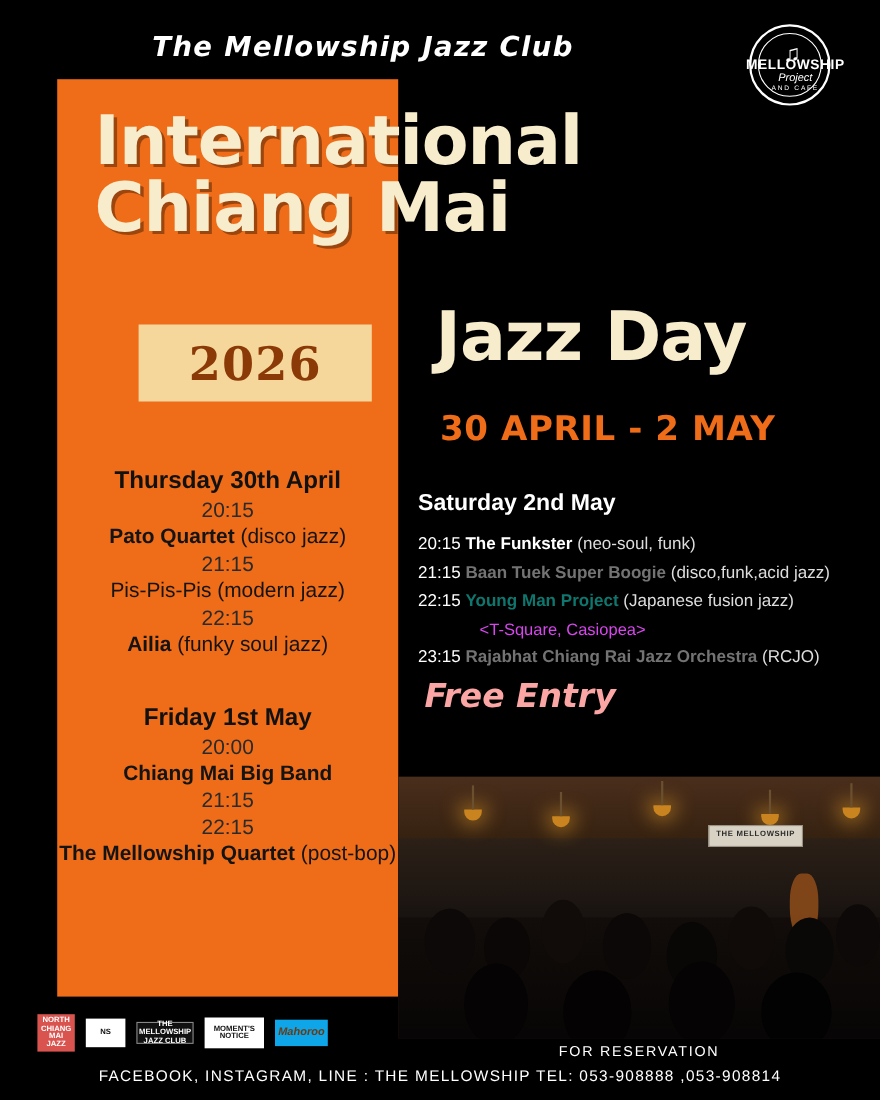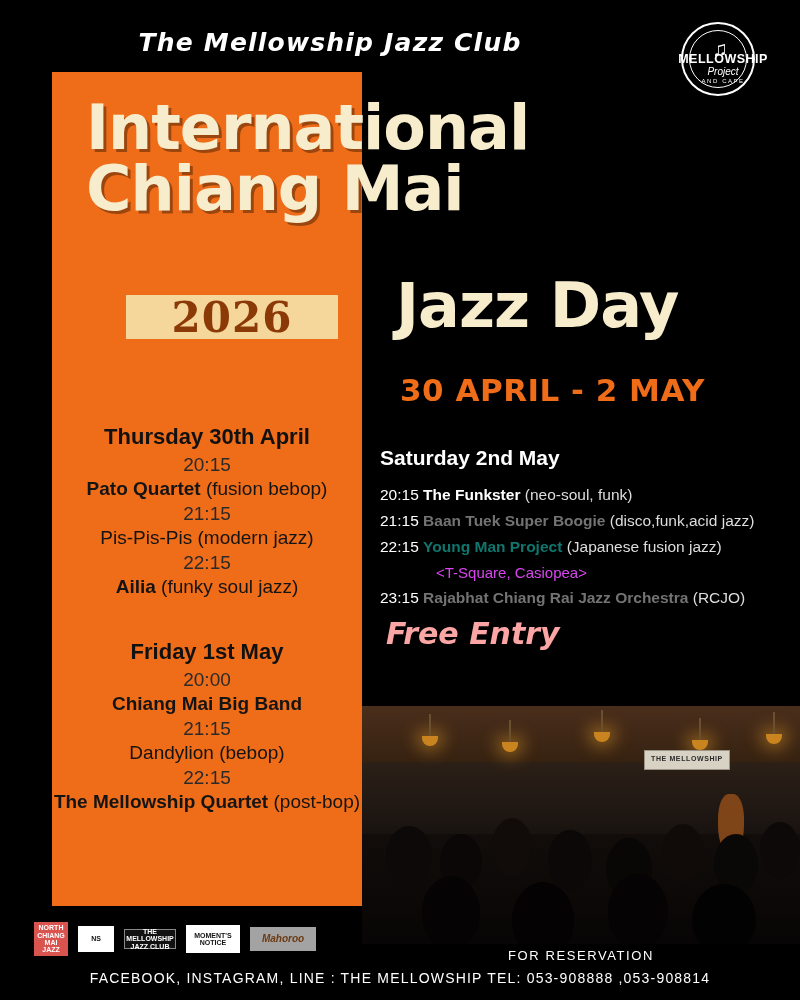--- a/index.html
+++ b/index.html
@@ -129,21 +129,21 @@
   .title-line.l3 {
     margin-top: 56px;
     margin-left: 310px;
   }
 
   .year-box {
     position: absolute;
     left: 126px;
     top: 295px;
     width: 212px;
-    height: 44px;
+    height: 70px;
     background: #f5d79b;
     display: flex;
     align-items: center;
     justify-content: center;
   }
   .year-text {
     color: #8b3a07;
     font-family: "DejaVu Serif", serif;
     font-weight: bold;
     font-size: 42px;
@@ -319,21 +319,21 @@
     align-items: center;
     justify-content: center;
     padding: 2px;
     box-sizing: border-box;
     line-height: 1.05;
   }
   .sp1 { width: 34px; height: 34px; background:#d9534f; color:#fff; }
   .sp2 { width: 36px; height: 26px; }
   .sp3 { width: 52px; height: 20px; background:#111; color:#fff; border:1px solid #888; }
   .sp4 { width: 54px; height: 28px; }
-  .sp5 { width: 66px; height: 24px; background:#a3a3a3; color:#6b3a12; font-style:italic; font-size:10px; }
+  .sp5 { width: 48px; height: 24px; background:#0ea5e9; color:#6b3a12; font-style:italic; font-size:10px; }
 
   
   .reservation {
     position: absolute;
     left: 362px;
     top: 948px;
     width: 438px;
     text-align: center;
     color: #ffffff;
     font-size: 13px;
@@ -379,21 +379,21 @@
   </div>
 
   <div class="dates-main">30 APRIL - 2 MAY</div>
 
   <div class="left-sched">
 
     <div class="ls-day">Thursday 30th April</div>
     <div class="ls-time">20:15</div>
     <div class="ls-act">
       <b>Pato Quartet</b>
-      <span>(fusion bebop)</span>
+      <span>(disco jazz)</span>
     </div>
     <div class="ls-time">21:15</div>
     <div class="ls-act">
       <span>Pis-Pis-Pis</span>
       <span>(modern jazz)</span>
     </div>
     <div class="ls-time">22:15</div>
     <div class="ls-act">
       <b>Ailia</b>
       <span>(funky soul jazz)</span>
@@ -401,24 +401,20 @@
 
     <div class="ls-gap"></div>
 
     <div class="ls-day">Friday 1st May</div>
     <div class="ls-time">20:00</div>
     <div class="ls-act">
       <b>Chiang Mai Big Band</b>
       <span></span>
     </div>
     <div class="ls-time">21:15</div>
-    <div class="ls-act">
-      <span>Dandylion</span>
-      <span>(bebop)</span>
-    </div>
     <div class="ls-time">22:15</div>
     <div class="ls-act">
       <b>The Mellowship Quartet</b>
       <span>(post-bop)</span>
     </div>
   </div>
 
   <div class="right-sched">
     <div class="rs-day">Saturday 2nd May</div>
 

